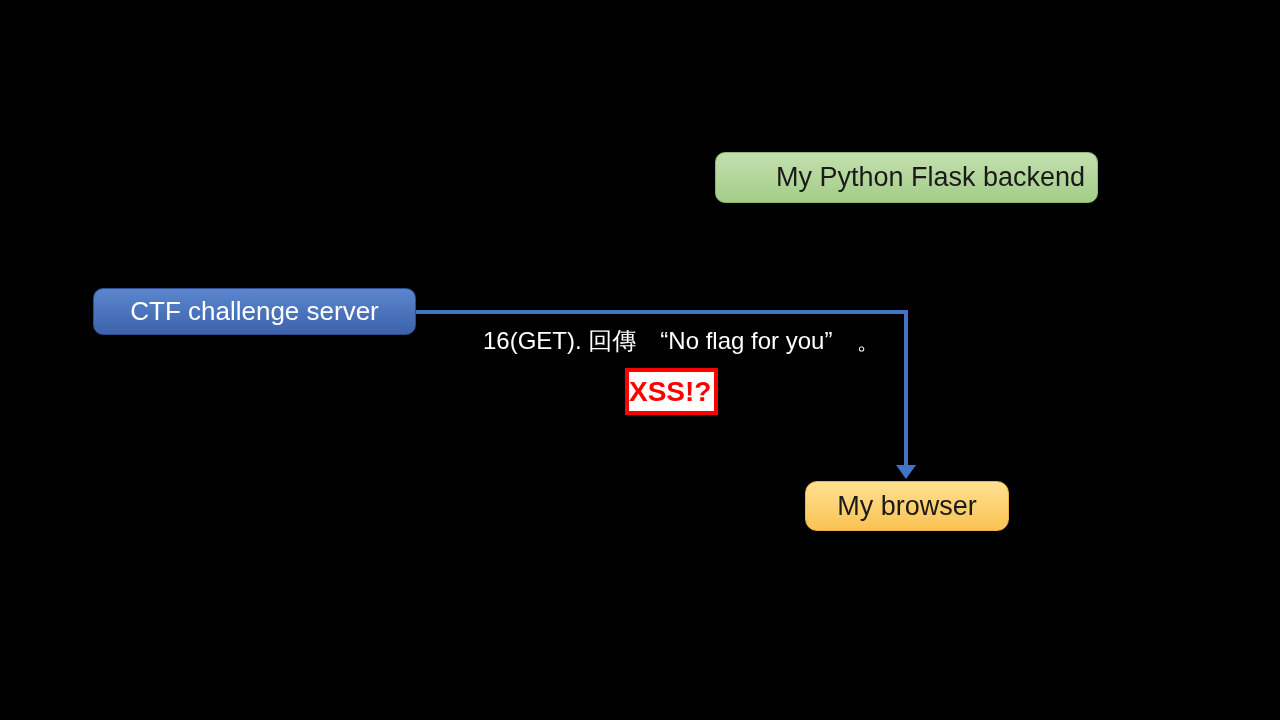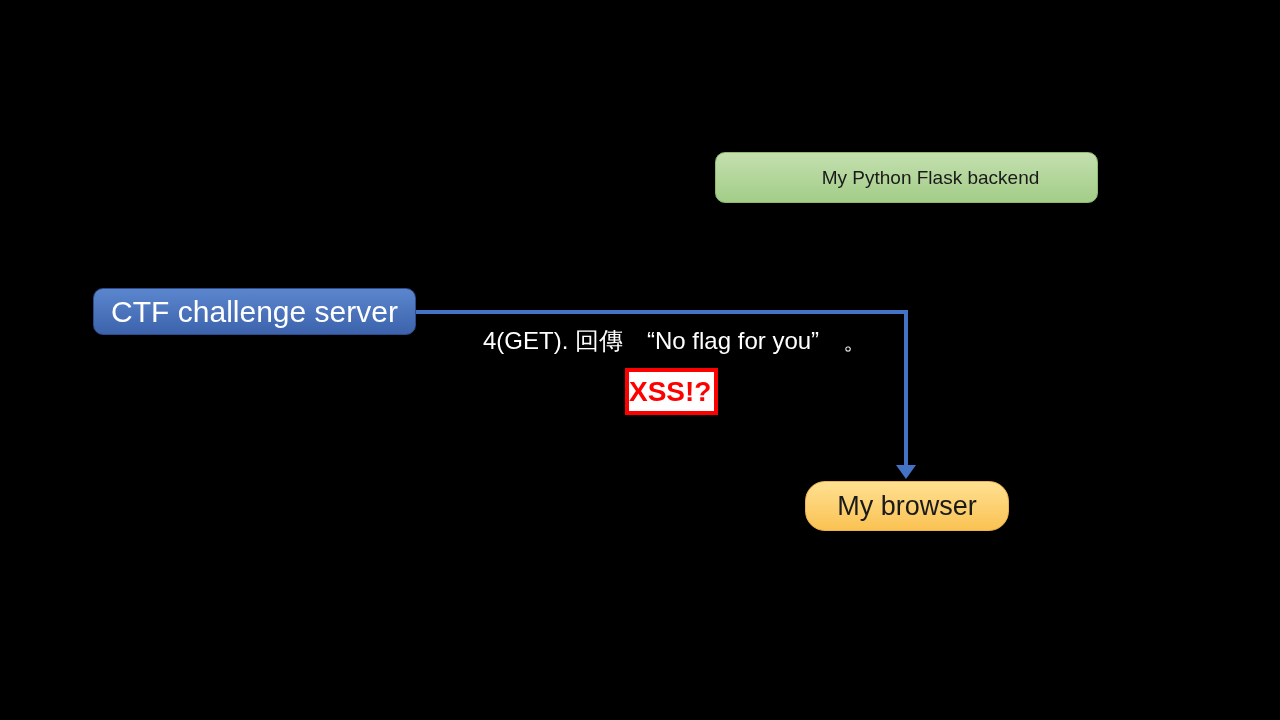--- a/index.html
+++ b/index.html
@@ -22,33 +22,33 @@
     justify-content: center;
     box-sizing: border-box;
     border-radius: 10px;
     white-space: nowrap;
   }
   .node-green {
     left: 715px; top: 152px; width: 383px; height: 51px;
     background: linear-gradient(180deg, var(--green-fill-top, #c3dfae) 0%, var(--green-fill-bottom, #a3cd88) 100%);
     border: 1px solid var(--green-border, #8fb873);
     color: var(--text-dark, #1a1a1a);
-    font-size: 19px;
+    font-size: 27px;
     padding-left: 48px;
   }
   .node-blue {
     left: 93px; top: 288px; width: 323px; height: 47px;
     background: linear-gradient(180deg, var(--blue-fill-top, #5b86ce) 0%, var(--blue-fill-bottom, #3c63ac) 100%);
     border: 1px solid var(--blue-border, #2d4d8a);
     color: var(--text-light, #ffffff);
-    font-size: 30px;
+    font-size: 26px;
   }
   .node-yellow {
     left: 805px; top: 481px; width: 204px; height: 50px;
-    border-radius: 20px;
+    border-radius: 12px;
     background: linear-gradient(180deg, var(--yellow-fill-top, #ffe091) 0%, var(--yellow-fill-bottom, #fac253) 100%);
     border: 1px solid var(--yellow-border, #eeb24b);
     color: var(--text-dark, #1a1a1a);
     font-size: 27px;
   }
   .connector-h {
     position: absolute;
     left: 416px; top: 310px;
     width: 492px; height: 4px;
     background: var(--connector, #4472c4);
@@ -98,21 +98,21 @@
   </div>
 
   <div class="node node-blue">
     <span>CTF challenge server</span>
   </div>
 
   <div class="connector-h"></div>
   <div class="connector-v"></div>
   <div class="arrowhead"></div>
 
-  <div class="flow-label">4(GET). 回傳　“No flag for you”　。</div>
+  <div class="flow-label">16(GET). 回傳　“No flag for you”　。</div>
 
   <div class="xss-badge">
     <span>XSS!?</span>
   </div>
 
   <div class="node node-yellow">
     <span>My browser</span>
   </div>
 
 </div>

